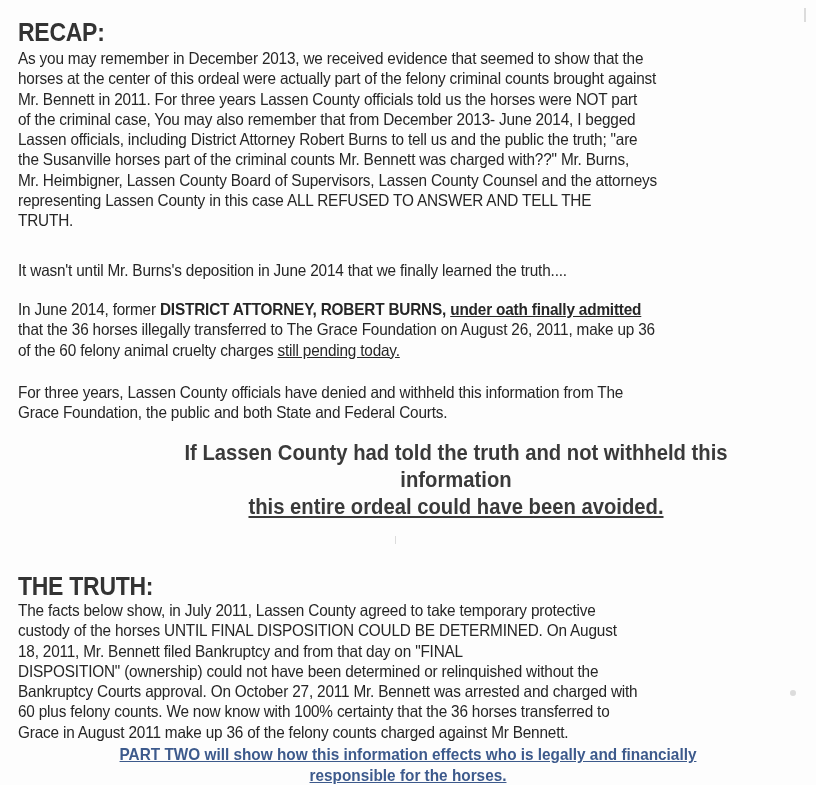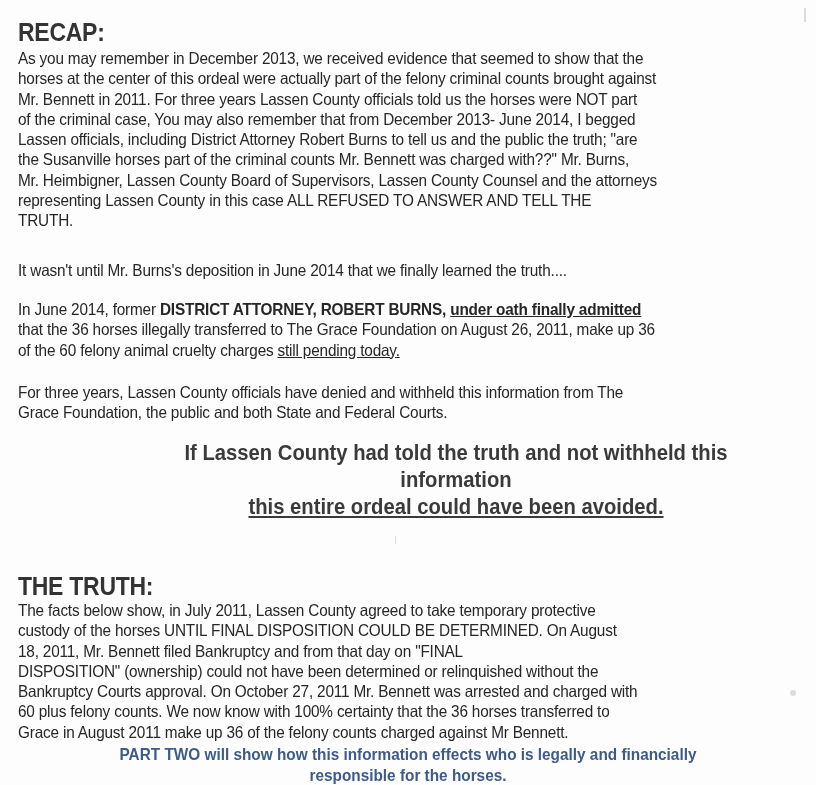--- a/index.html
+++ b/index.html
@@ -63,20 +63,21 @@
     .callout .u { text-decoration: underline; font-weight: bold; }
     .part-two {
       position: absolute;
       left: 0;
       width: 816px;
       text-align: center;
       font-size: 16.5px;
       font-weight: bold;
       line-height: 21px;
       color: #3d5a8c;
+      text-decoration: underline;
     }
     .part-two .line { display: block; transform: scaleX(0.93); }
     .speck {
       position: absolute;
       background: #bbb;
       opacity: 0.5;
     }
   </style>
 </head>
 <body>

